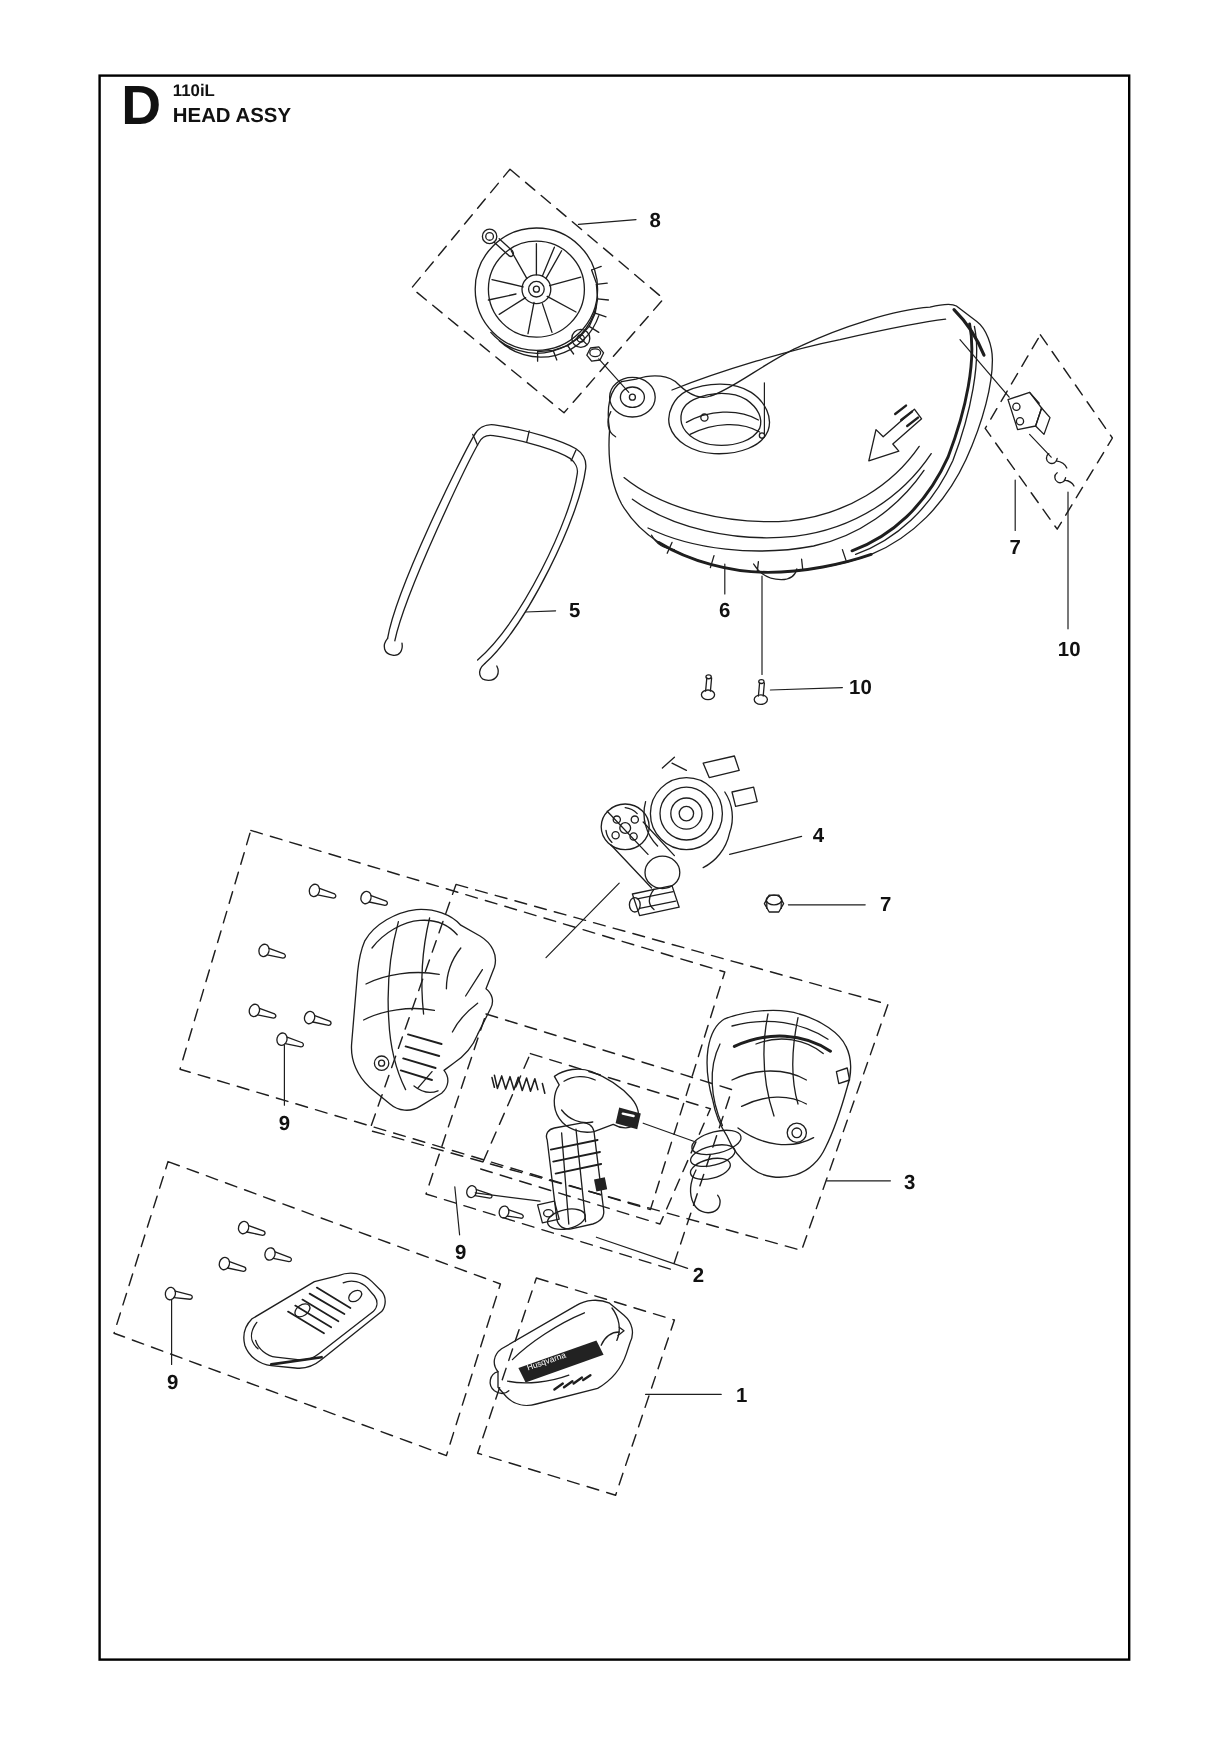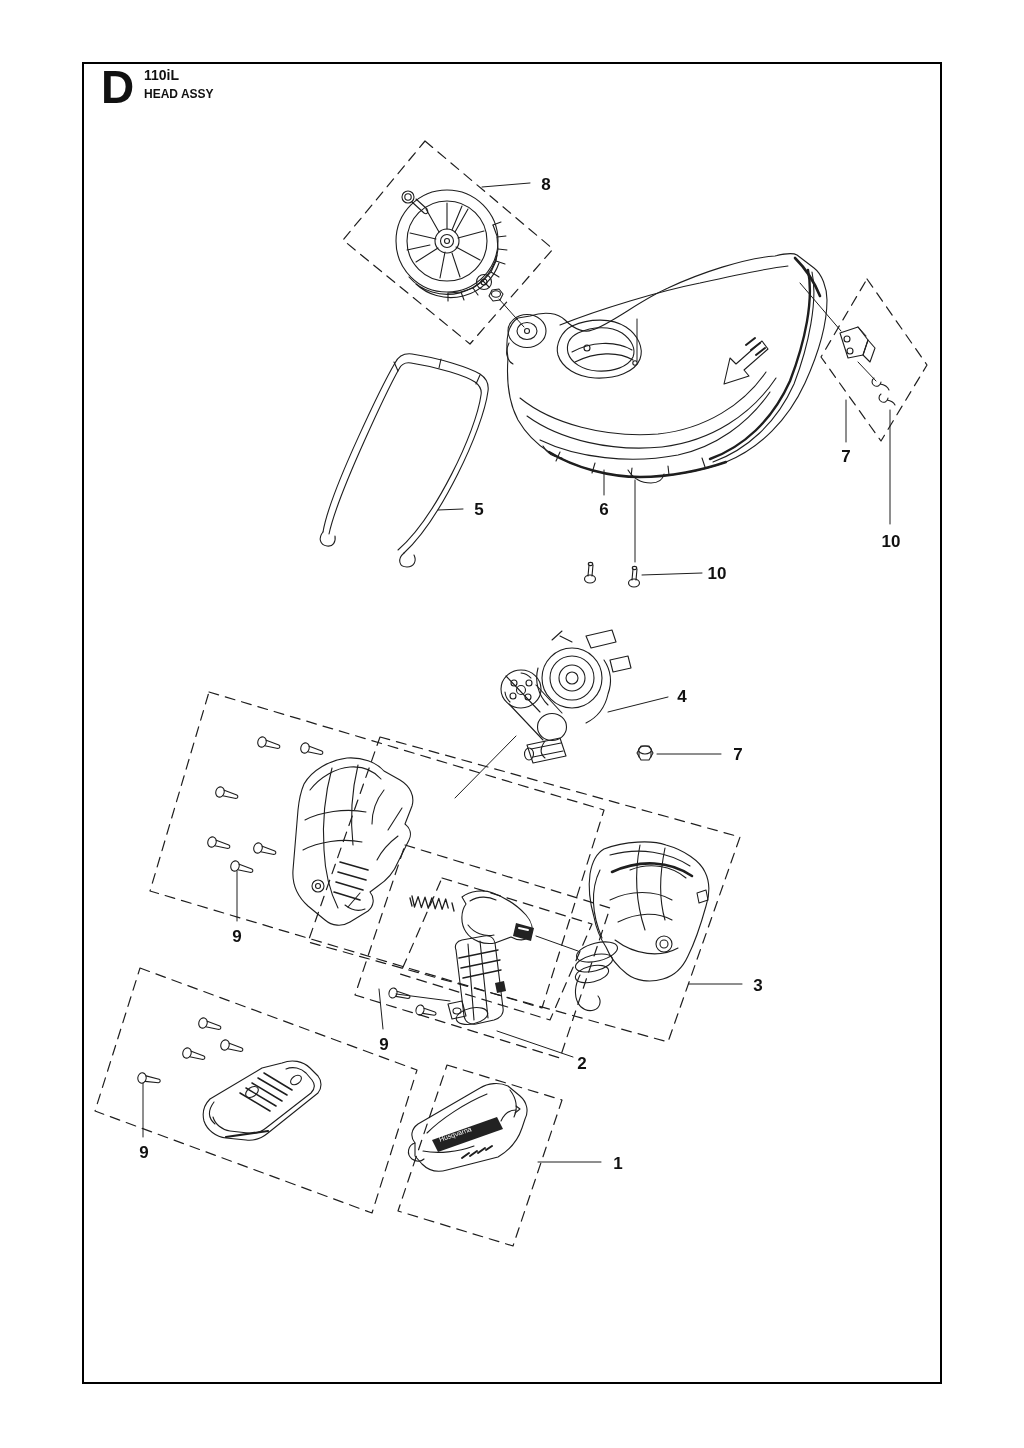--- a/index.html
+++ b/index.html
@@ -3,21 +3,21 @@
 <meta charset="utf-8">
 <style>
   html,body{margin:0;padding:0;background:#fff;}
   .page{position:relative;width:1024px;height:1448px;background:#fff;
         font-family:"Liberation Sans",sans-serif;color:#111;overflow:hidden;}
   .frame{position:absolute;left:82px;top:62px;width:860px;height:1322px;
          border:2.5px solid #000;box-sizing:border-box;}
   .section-letter{position:absolute;left:101px;top:64px;font-size:46px;font-weight:700;
                   letter-spacing:0;line-height:1;}
   .hdr-model{position:absolute;left:144px;top:68px;font-size:14px;font-weight:700;line-height:1.1;}
-  .hdr-assy{position:absolute;left:144px;top:88px;font-size:12px;font-weight:700;line-height:1.1;}
+  .hdr-assy{position:absolute;left:144px;top:88px;font-size:17px;font-weight:700;line-height:1.1;}
   svg.art{position:absolute;left:0;top:0;}
   .callout{position:absolute;transform:translate(-50%,-50%);font-size:17px;font-weight:700;
            background:#fff;padding:0 2px;line-height:1;}
 </style>
 </head>
 <body>
 
 <div class="page">
 
   <div class="frame"></div>

